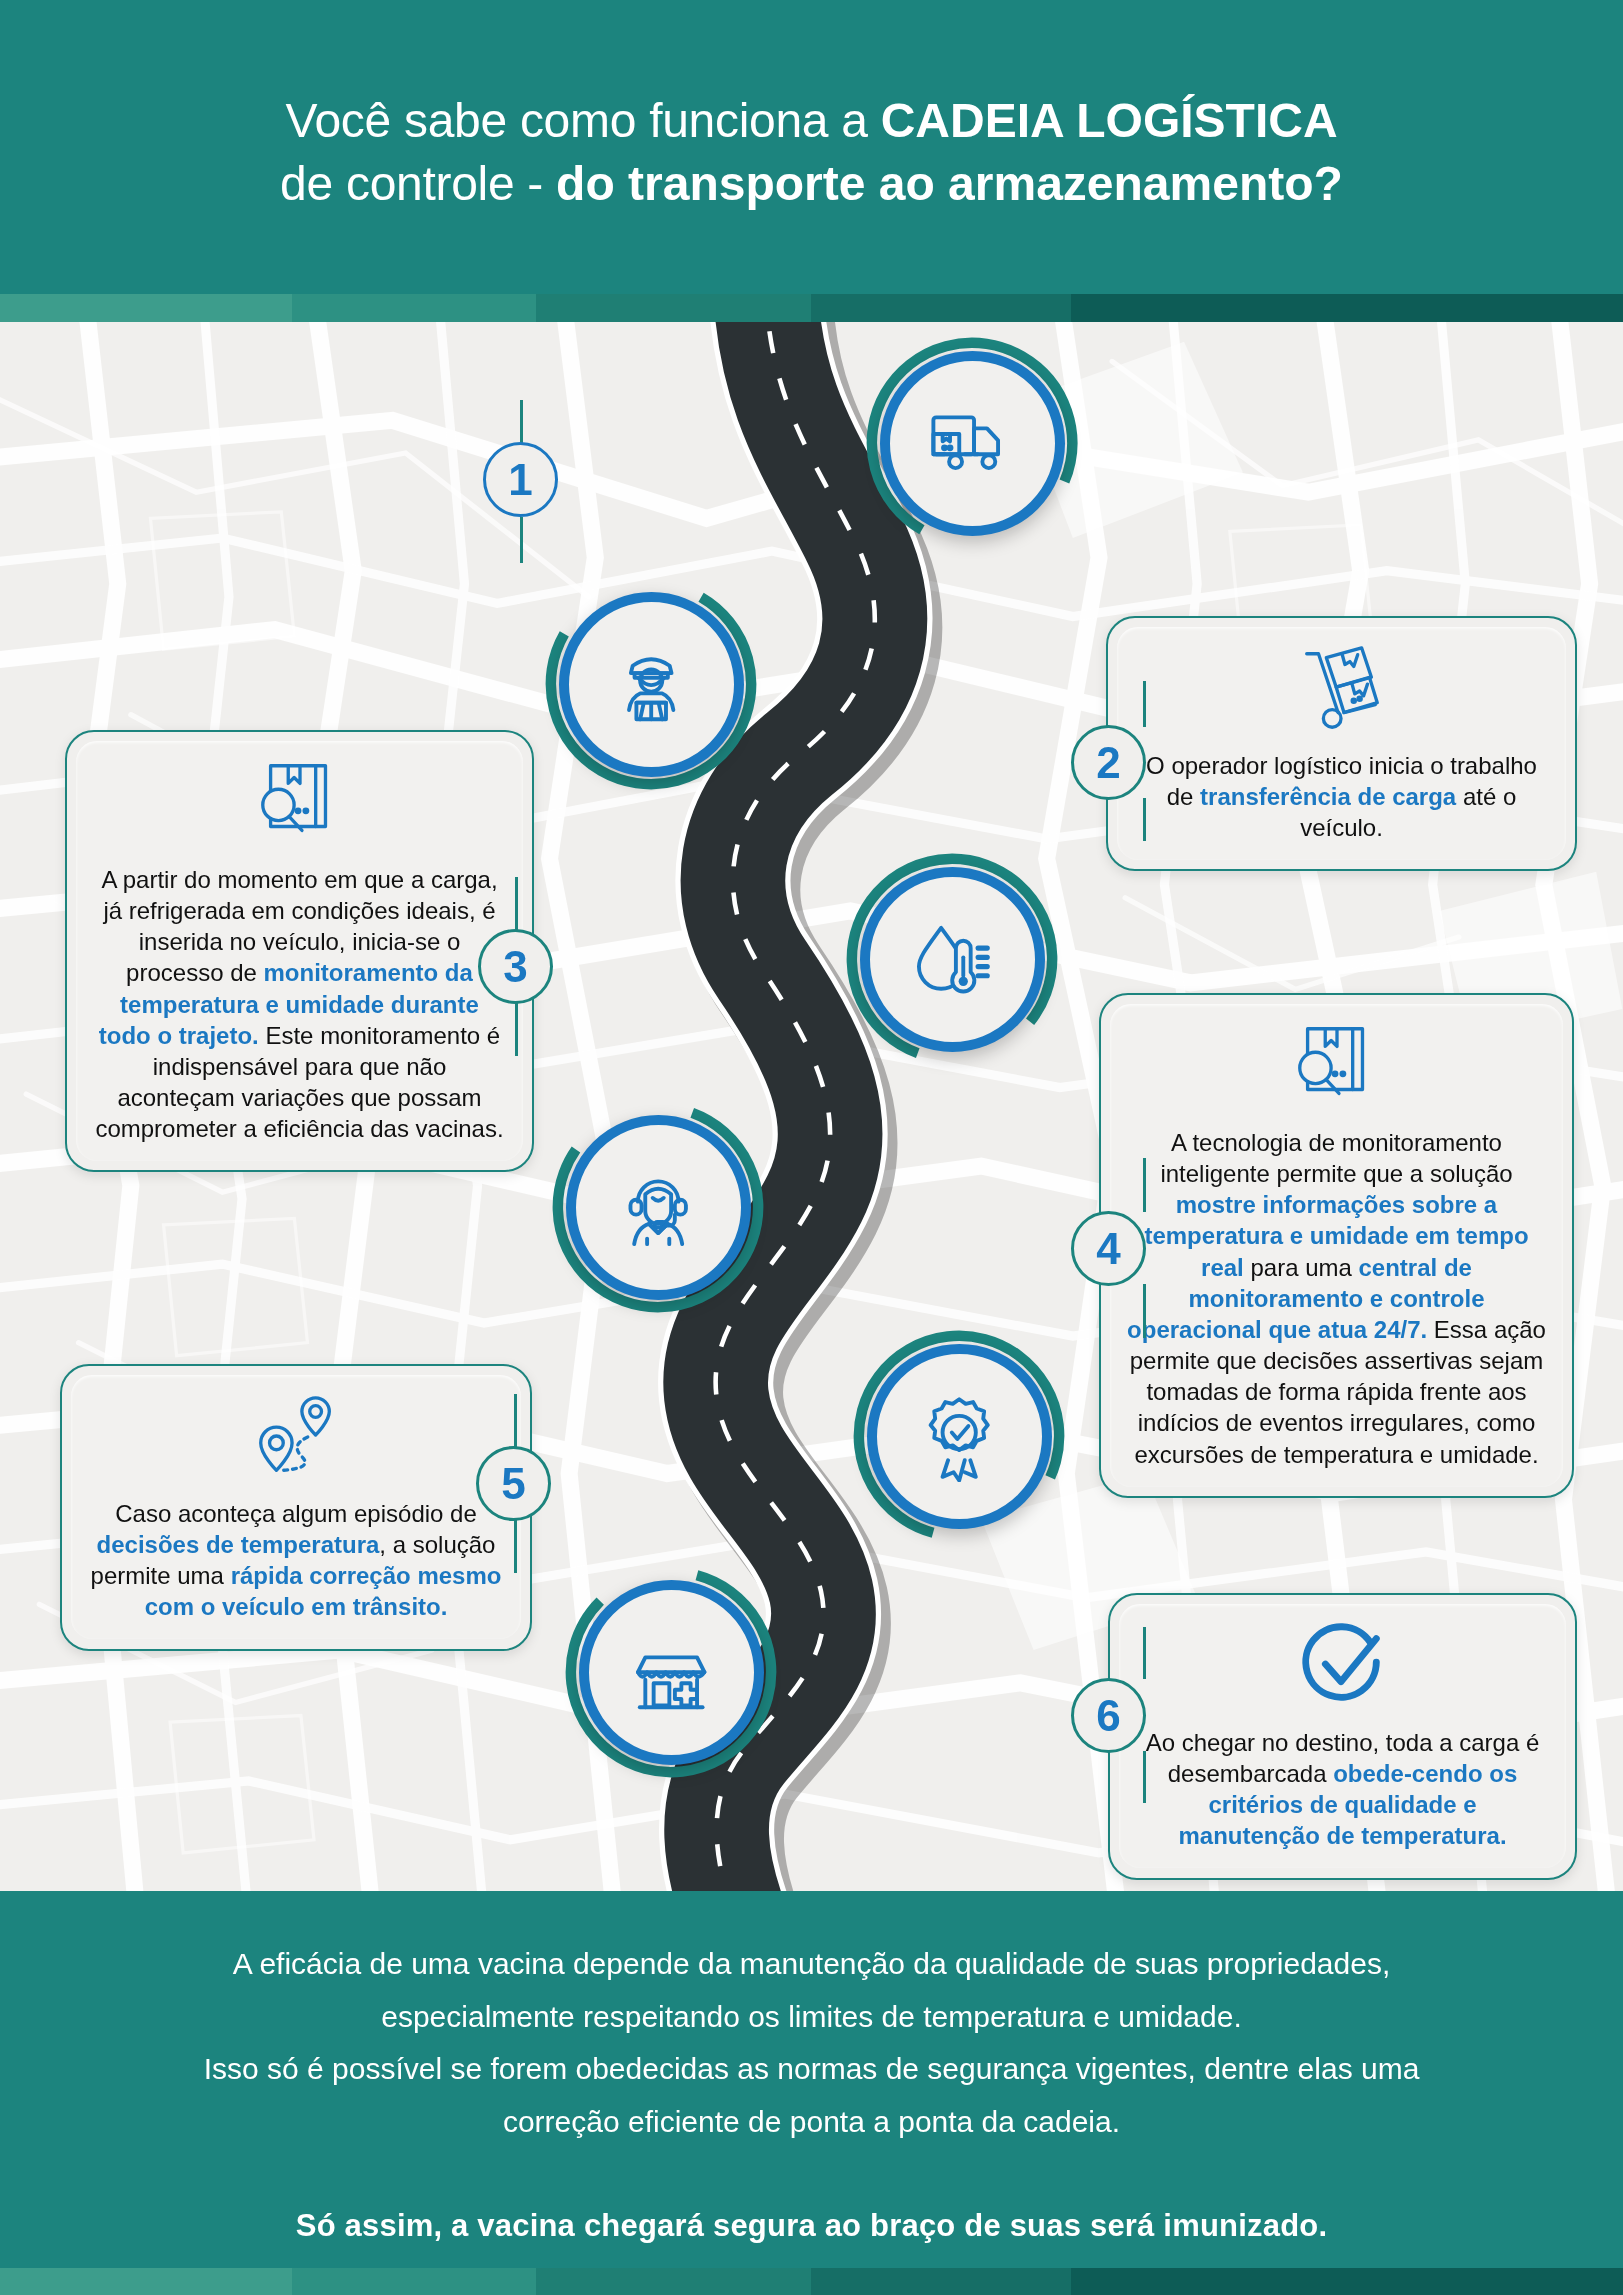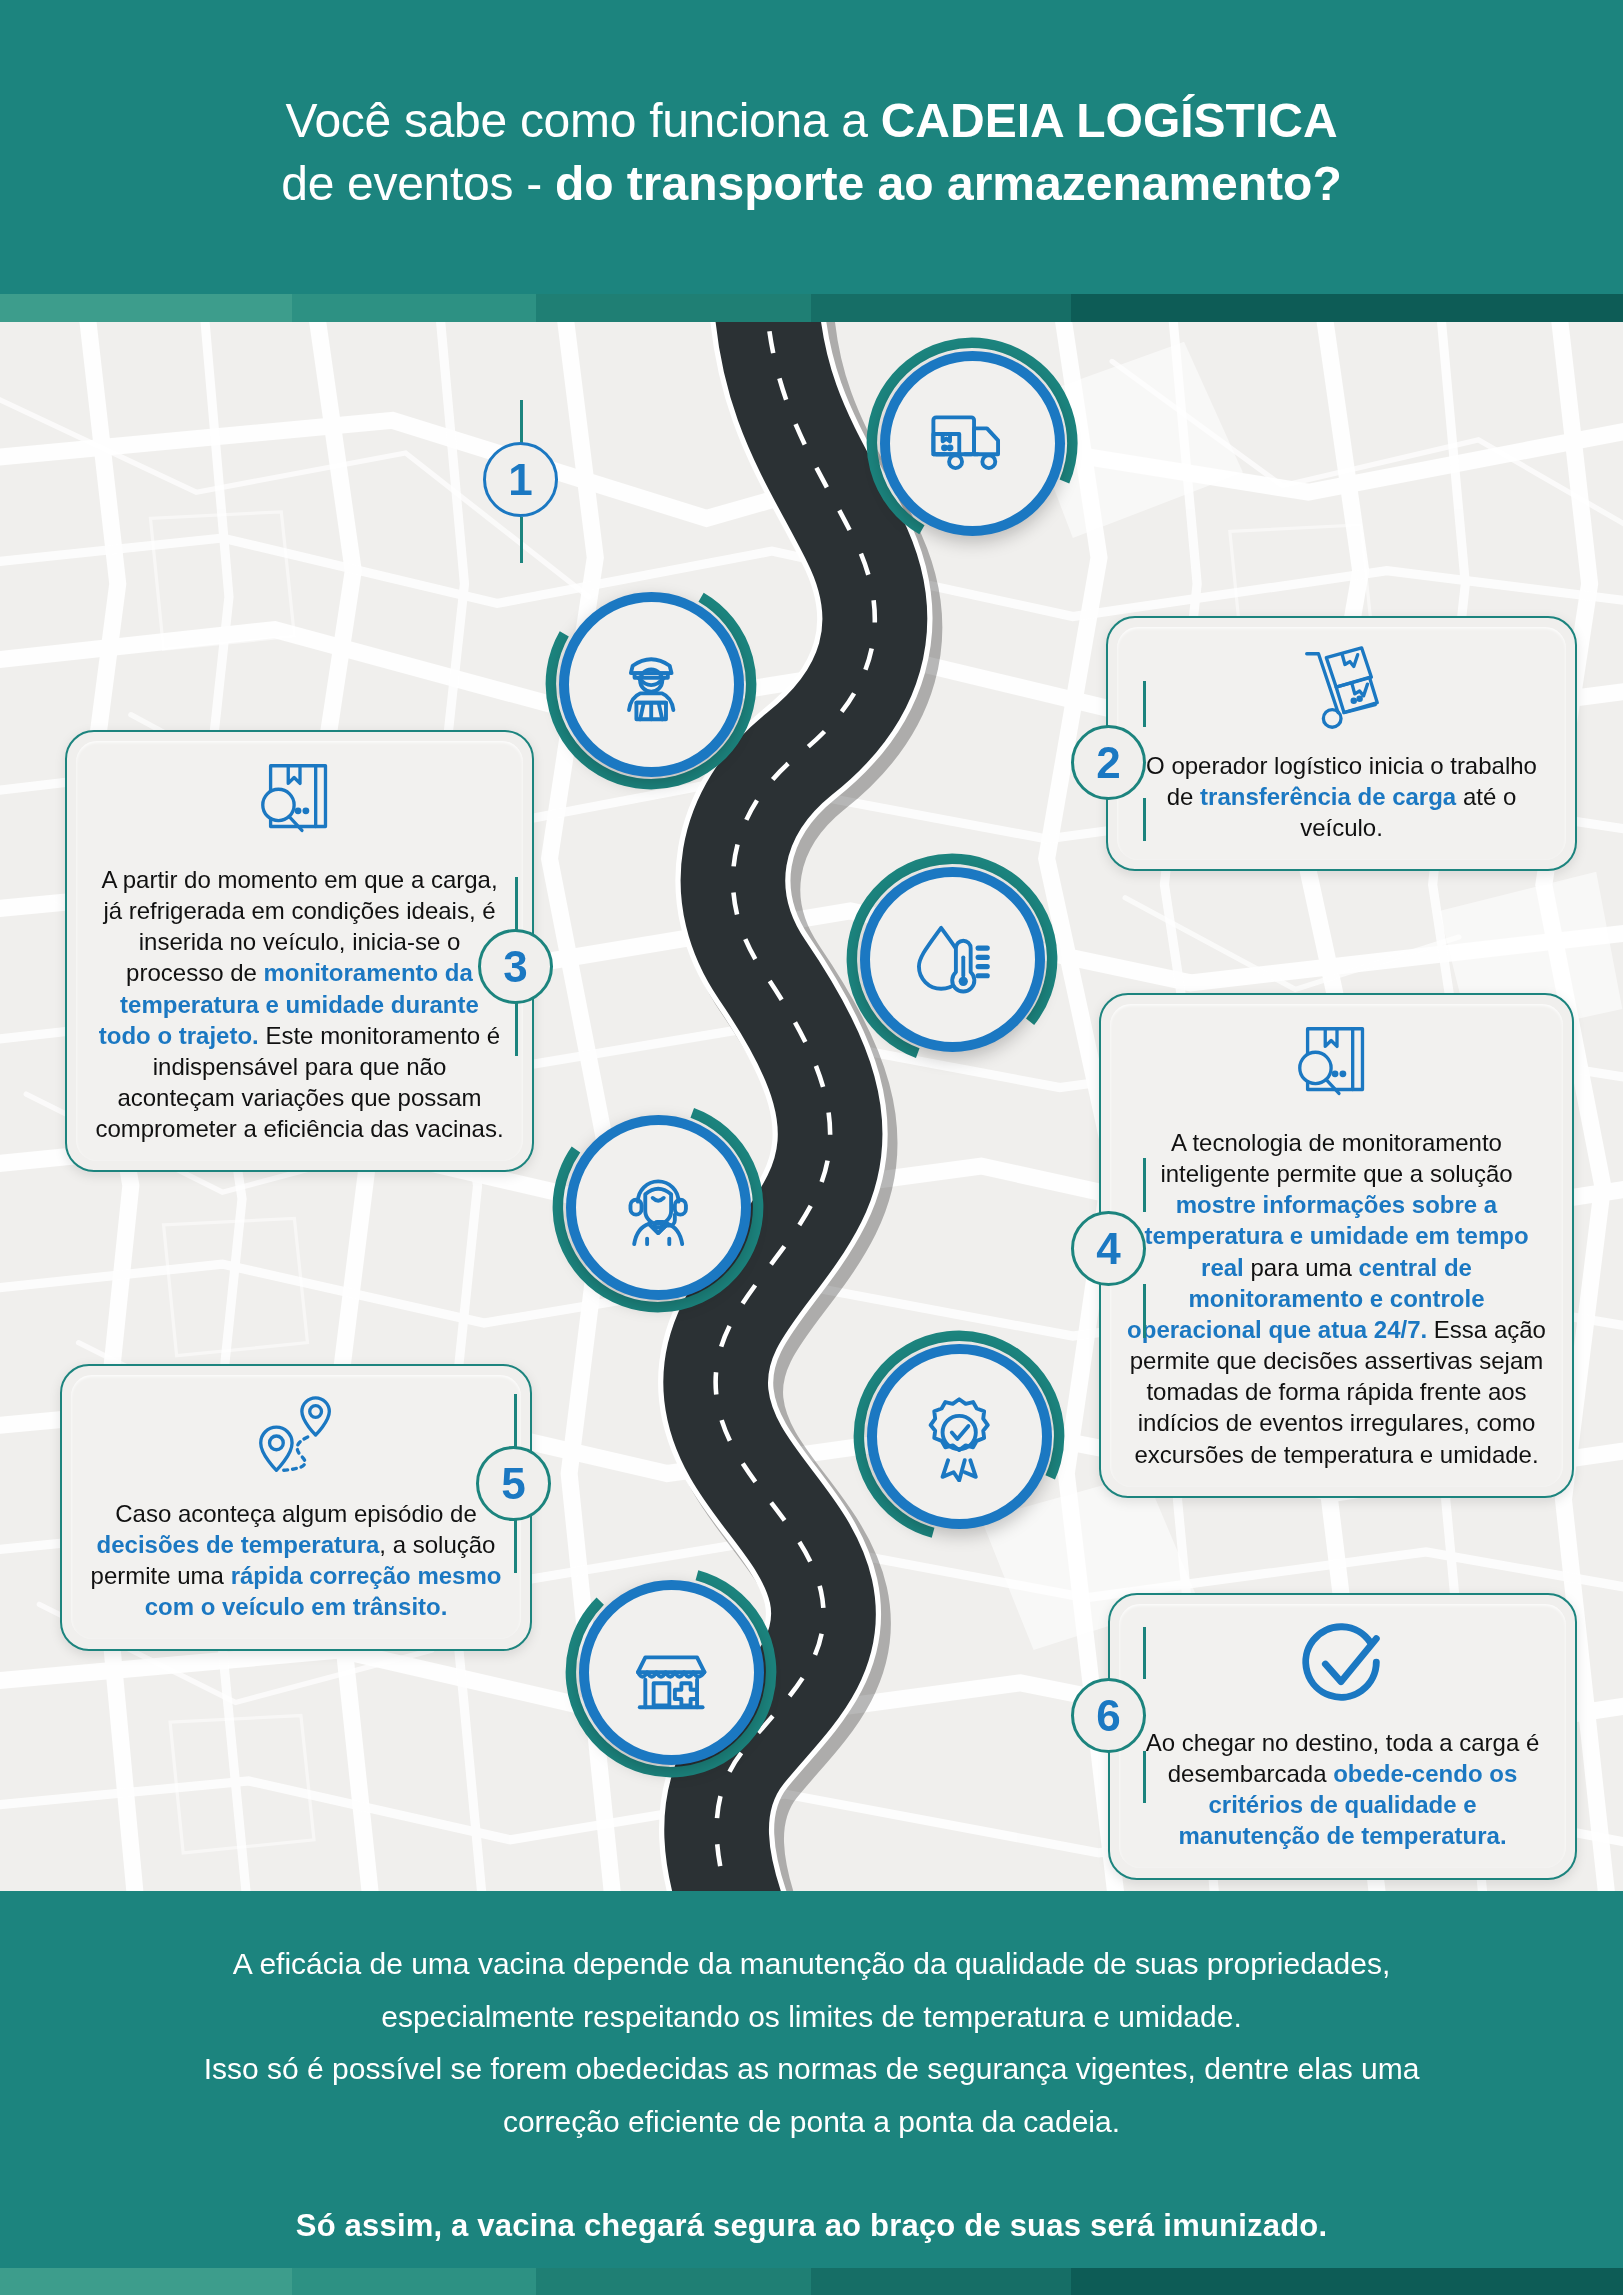--- a/index.html
+++ b/index.html
@@ -217,21 +217,21 @@
 </head>
 <body>
 
 <div class="poster">
 
   <div class="header">
     <div class="header-line">
       <span>Você sabe como funciona a </span><span class="strong">CADEIA LOGÍSTICA</span>
     </div>
     <div class="header-line">
-      <span>de eventos - </span><span class="strong">do transporte ao armazenamento?</span>
+      <span>de controle - </span><span class="strong">do transporte ao armazenamento?</span>
     </div>
   </div>
 
   <div class="strip top">
     <span class="seg1"></span>
     <span class="seg2"></span>
     <span class="seg3"></span>
     <span class="seg4"></span>
     <span class="seg5"></span>
   </div>

